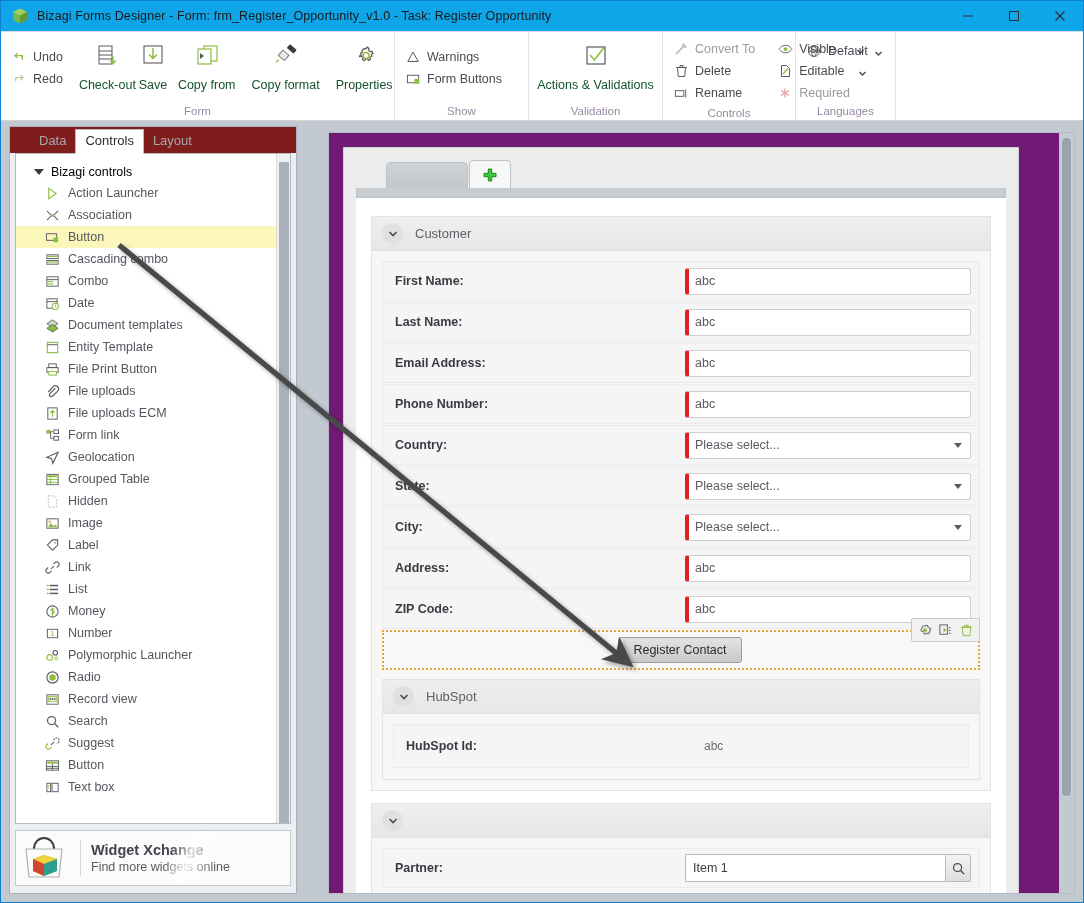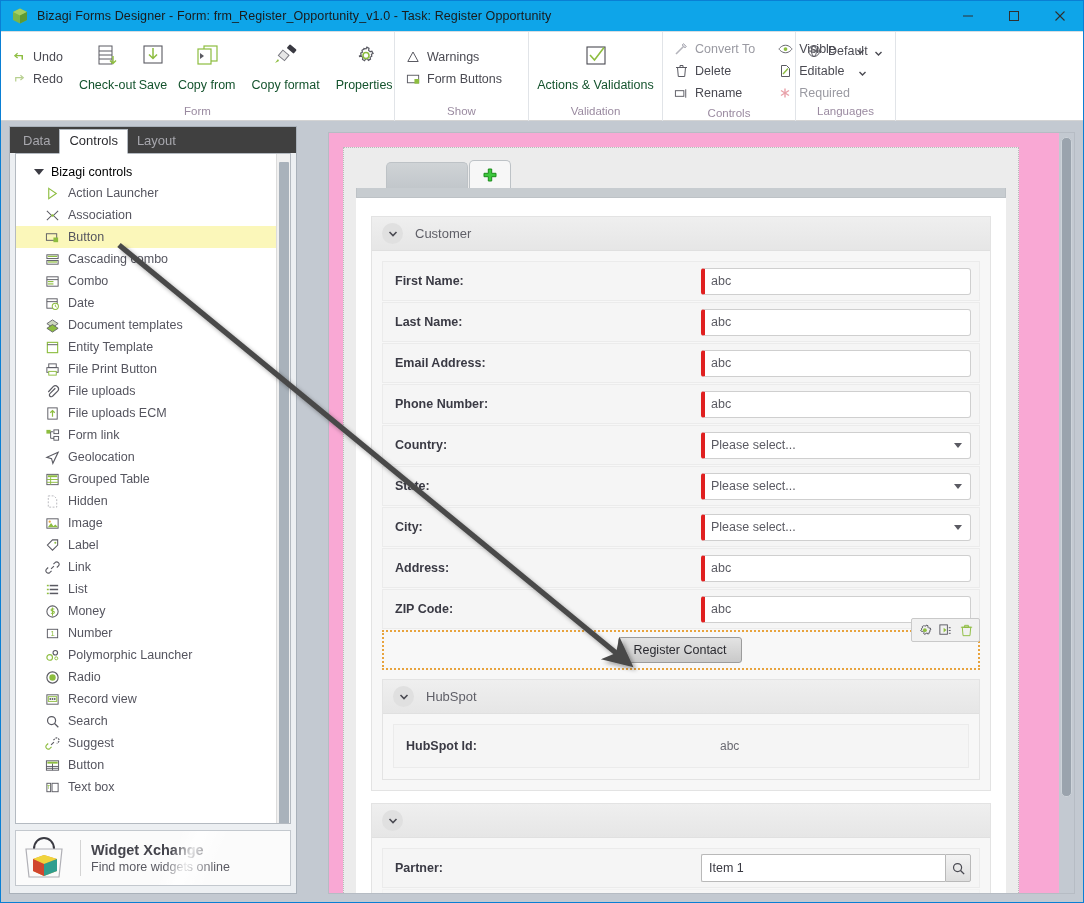--- a/index.html
+++ b/index.html
@@ -73,21 +73,21 @@
     background: #c3c9d1;
   }
 
   
   .leftpanel {
     position: absolute; left: 8px; top: 5px; width: 288px; bottom: 8px;
     background: #eceff2;
     border: 1px solid #a9b1ba;
     display: flex; flex-direction: column;
   }
-  .tabstrip { height: 26px; display: flex; align-items: flex-end; padding-left: 4px; background: #404040;}
+  .tabstrip { height: 26px; display: flex; align-items: flex-end; padding-left: 20px; background: #7f1d1d;}
   .tab {
     font-size: 13px; padding: 3px 9px 4px 9px; color: #a7a7ad; line-height: 16px;
   }
   .tab.active {
     color: #2c2c30; background: #ffffff;
     border: 1px solid #b4bac1; border-bottom: 1px solid #ffffff;
     margin-bottom: -1px; position: relative; z-index: 3;
   }
   .list-wrap {
     position: relative; flex: 1; margin: 0 5px; background: #ffffff;
@@ -117,21 +117,21 @@
   }
   .widget-sheen{position:absolute;inset:0;background:linear-gradient(115deg,rgba(255,255,255,0) 55%,rgba(255,255,255,.85) 62%,rgba(255,255,255,0) 72%);pointer-events:none;}
   .widget-icon { width: 58px; height: 48px; flex:none; display:flex;align-items:center;justify-content:center; margin-left:4px;}
   .widget-div { width:1px; height:36px; background:#d4d4d4; margin: 0 10px 0 2px;}
   .widget-t1 { font-size: 14.5px; font-weight: bold; color: #44444c; }
   .widget-t2 { font-size: 12.5px; color: #5a5a62; margin-top: 2px;}
 
   
   .canvas-outer {
     position: absolute; left: 327px; top: 11px; right: 8px; bottom: 8px;
-    background: #f9a8d4; border: 1px solid #b6bcc4;
+    background: #701a75; border: 1px solid #b6bcc4;
   }
   .canvas-scroll {
     position:absolute; right:0; top:0; bottom:0; width:15px; background:#c3c9d1;
   }
   .cs-thumb{position:absolute;left:2px;right:2px;top:4px;height:660px;background:#9aa3ad;border-radius:5px;border:1px solid #cdd3d9;}
   .canvas-inner {
     position:absolute; left:0; top:0; right:15px; bottom:0; overflow:hidden; padding: 14px 0 0 14px;
   }
   .form-area {
     position:relative; width: 676px; min-height: 900px; background:#ececec;
@@ -159,21 +159,21 @@
   }
   .chev-btn {
     width: 21px; height:21px; border-radius: 50%; background:#e0e0e0;
     display:flex;align-items:center;justify-content:center; flex:none;
   }
   .section-title { font-size: 13px; color: #5f5f67; }
   .section-body { padding: 10px; }
 
   .frow {
     display:flex; align-items:center; height: 40px; background:#f5f5f5;
-    border:1px solid #ebebeb; margin-bottom: 1px; padding: 0 8px 0 12px; gap: 16px;
+    border:1px solid #ebebeb; margin-bottom: 1px; padding: 0 8px 0 12px;
   }
   .flabel { width: 290px; font-size: 12.5px; font-weight: bold; color: #3a3a44; flex:none;}
   .fctl { flex:1; display:flex; align-items:center;}
   .inp {
     flex:1; height: 27px; background:#ffffff; border:1px solid #cfcfcf; border-radius:3px;
     border-left: 4px solid #e02020; display:flex; align-items:center; padding-left:6px;
     font-size: 12.5px; color:#5b5b63;
   }
   .inp.sel-box { padding-right: 22px; position:relative; }
   .inp .arrow-dn {

